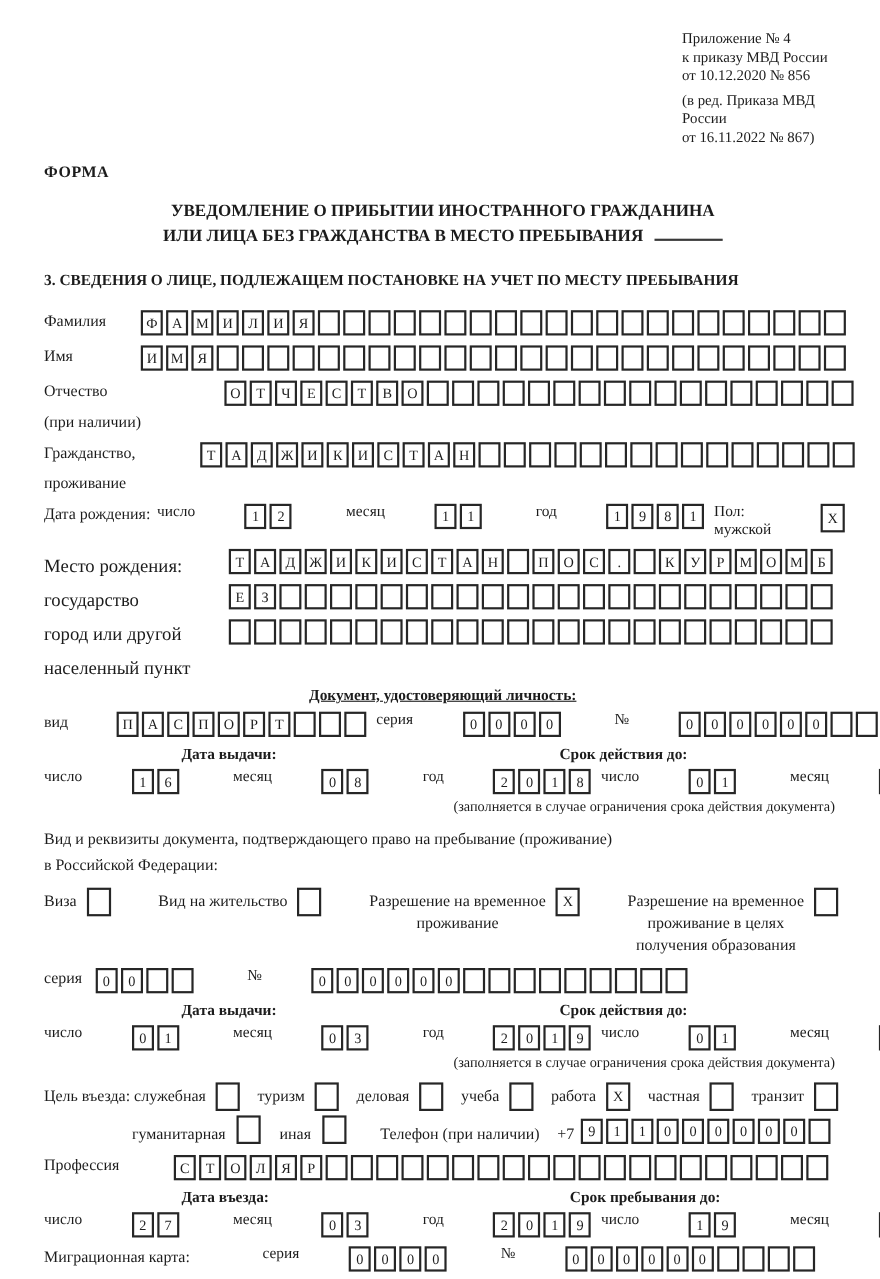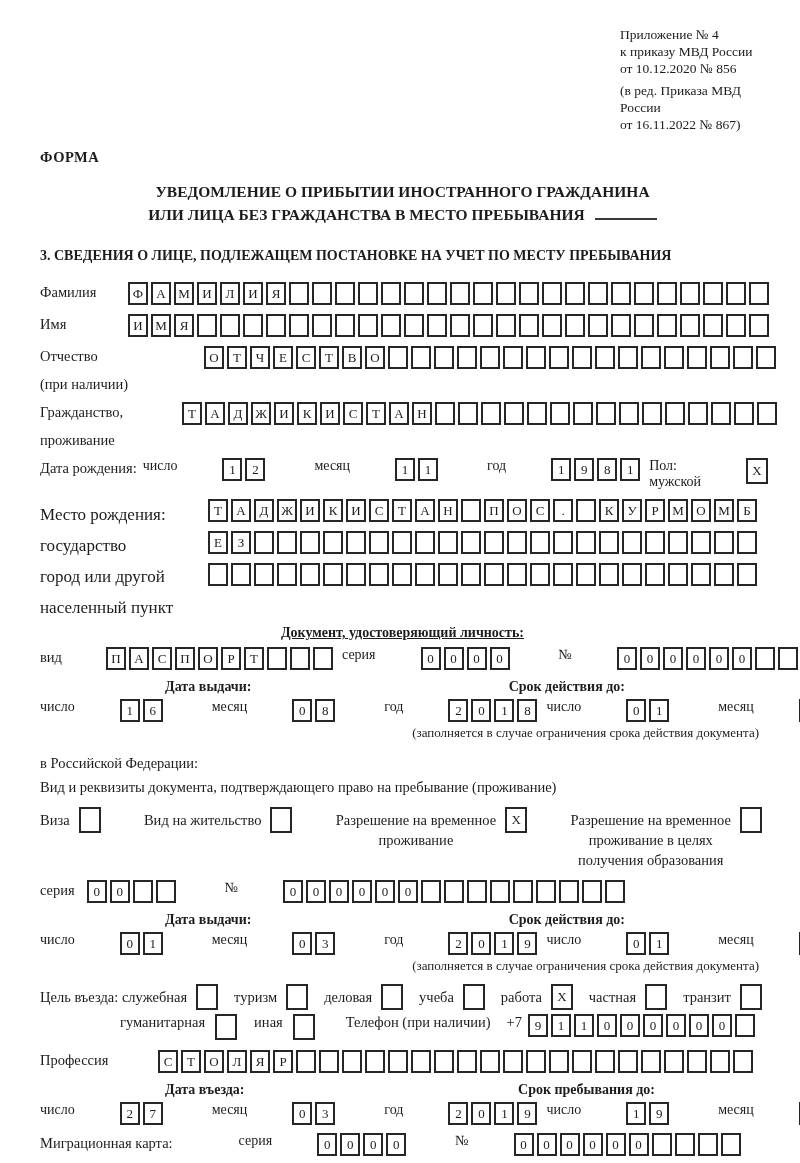--- a/index.html
+++ b/index.html
@@ -37,21 +37,21 @@
   .dates{display:flex;align-items:center;margin-bottom:3px;}
   .dates .right{margin-left:auto;margin-right:26px;}
   .note{font-size:13px;text-align:right;padding-right:6px;margin:1px 0 10px 0;}
 
   .plaintext{font-size:14.5px;line-height:24px;}
   .optrow{display:flex;justify-content:space-between;align-items:flex-start;margin:8px 0 10px 0;}
   .opt{display:inline-flex;align-items:flex-start;}
   .opt .olabel{font-size:14.5px;padding-top:3px;margin-right:9px;text-align:center;line-height:20px;}
   .cb .cell{width:18px;height:22px;line-height:22px;}
 
-  .purposerow2{display:flex;align-items:flex-start;margin:2px 0 10px 80px;font-size:14.5px;}
+  .purposerow2{display:flex;align-items:flex-end;margin:2px 0 10px 80px;font-size:14.5px;}
   .mid-heading{text-align:center;font-weight:bold;font-size:14px;margin:2px 0 6px 0;text-decoration:underline;}
 
   .bp-row{display:flex;}
   .bp-labels{width:168px;flex-shrink:0;font-size:17px;line-height:31px;}
   .bp-cells .cells{margin-bottom:9px;}
 
   .reps-labels{font-size:14.5px;line-height:25px;}
   .reps-cells .cells{margin-bottom:10px;}
 </style>
 </head>
@@ -415,22 +415,22 @@
       <span class="cells">
           <span class="cell">2</span>
           <span class="cell">0</span>
           <span class="cell">2</span>
           <span class="cell">5</span>
         </span>
     </span>
   </div>
   <div class="note">(заполняется в случае ограничения срока действия документа)</div>
 
+  <div class="plaintext">Вид и реквизиты документа, подтверждающего право на пребывание (проживание)</div>
   <div class="plaintext">в Российской Федерации:</div>
-  <div class="plaintext">Вид и реквизиты документа, подтверждающего право на пребывание (проживание)</div>
 
   <div class="optrow">
     <span class="opt">
       <span class="olabel">Виза</span>
       <span class="cells cb">
           <span class="cell"></span>
         </span>
     </span>
     <span class="opt">
       <span class="olabel">Вид на жительство</span>

